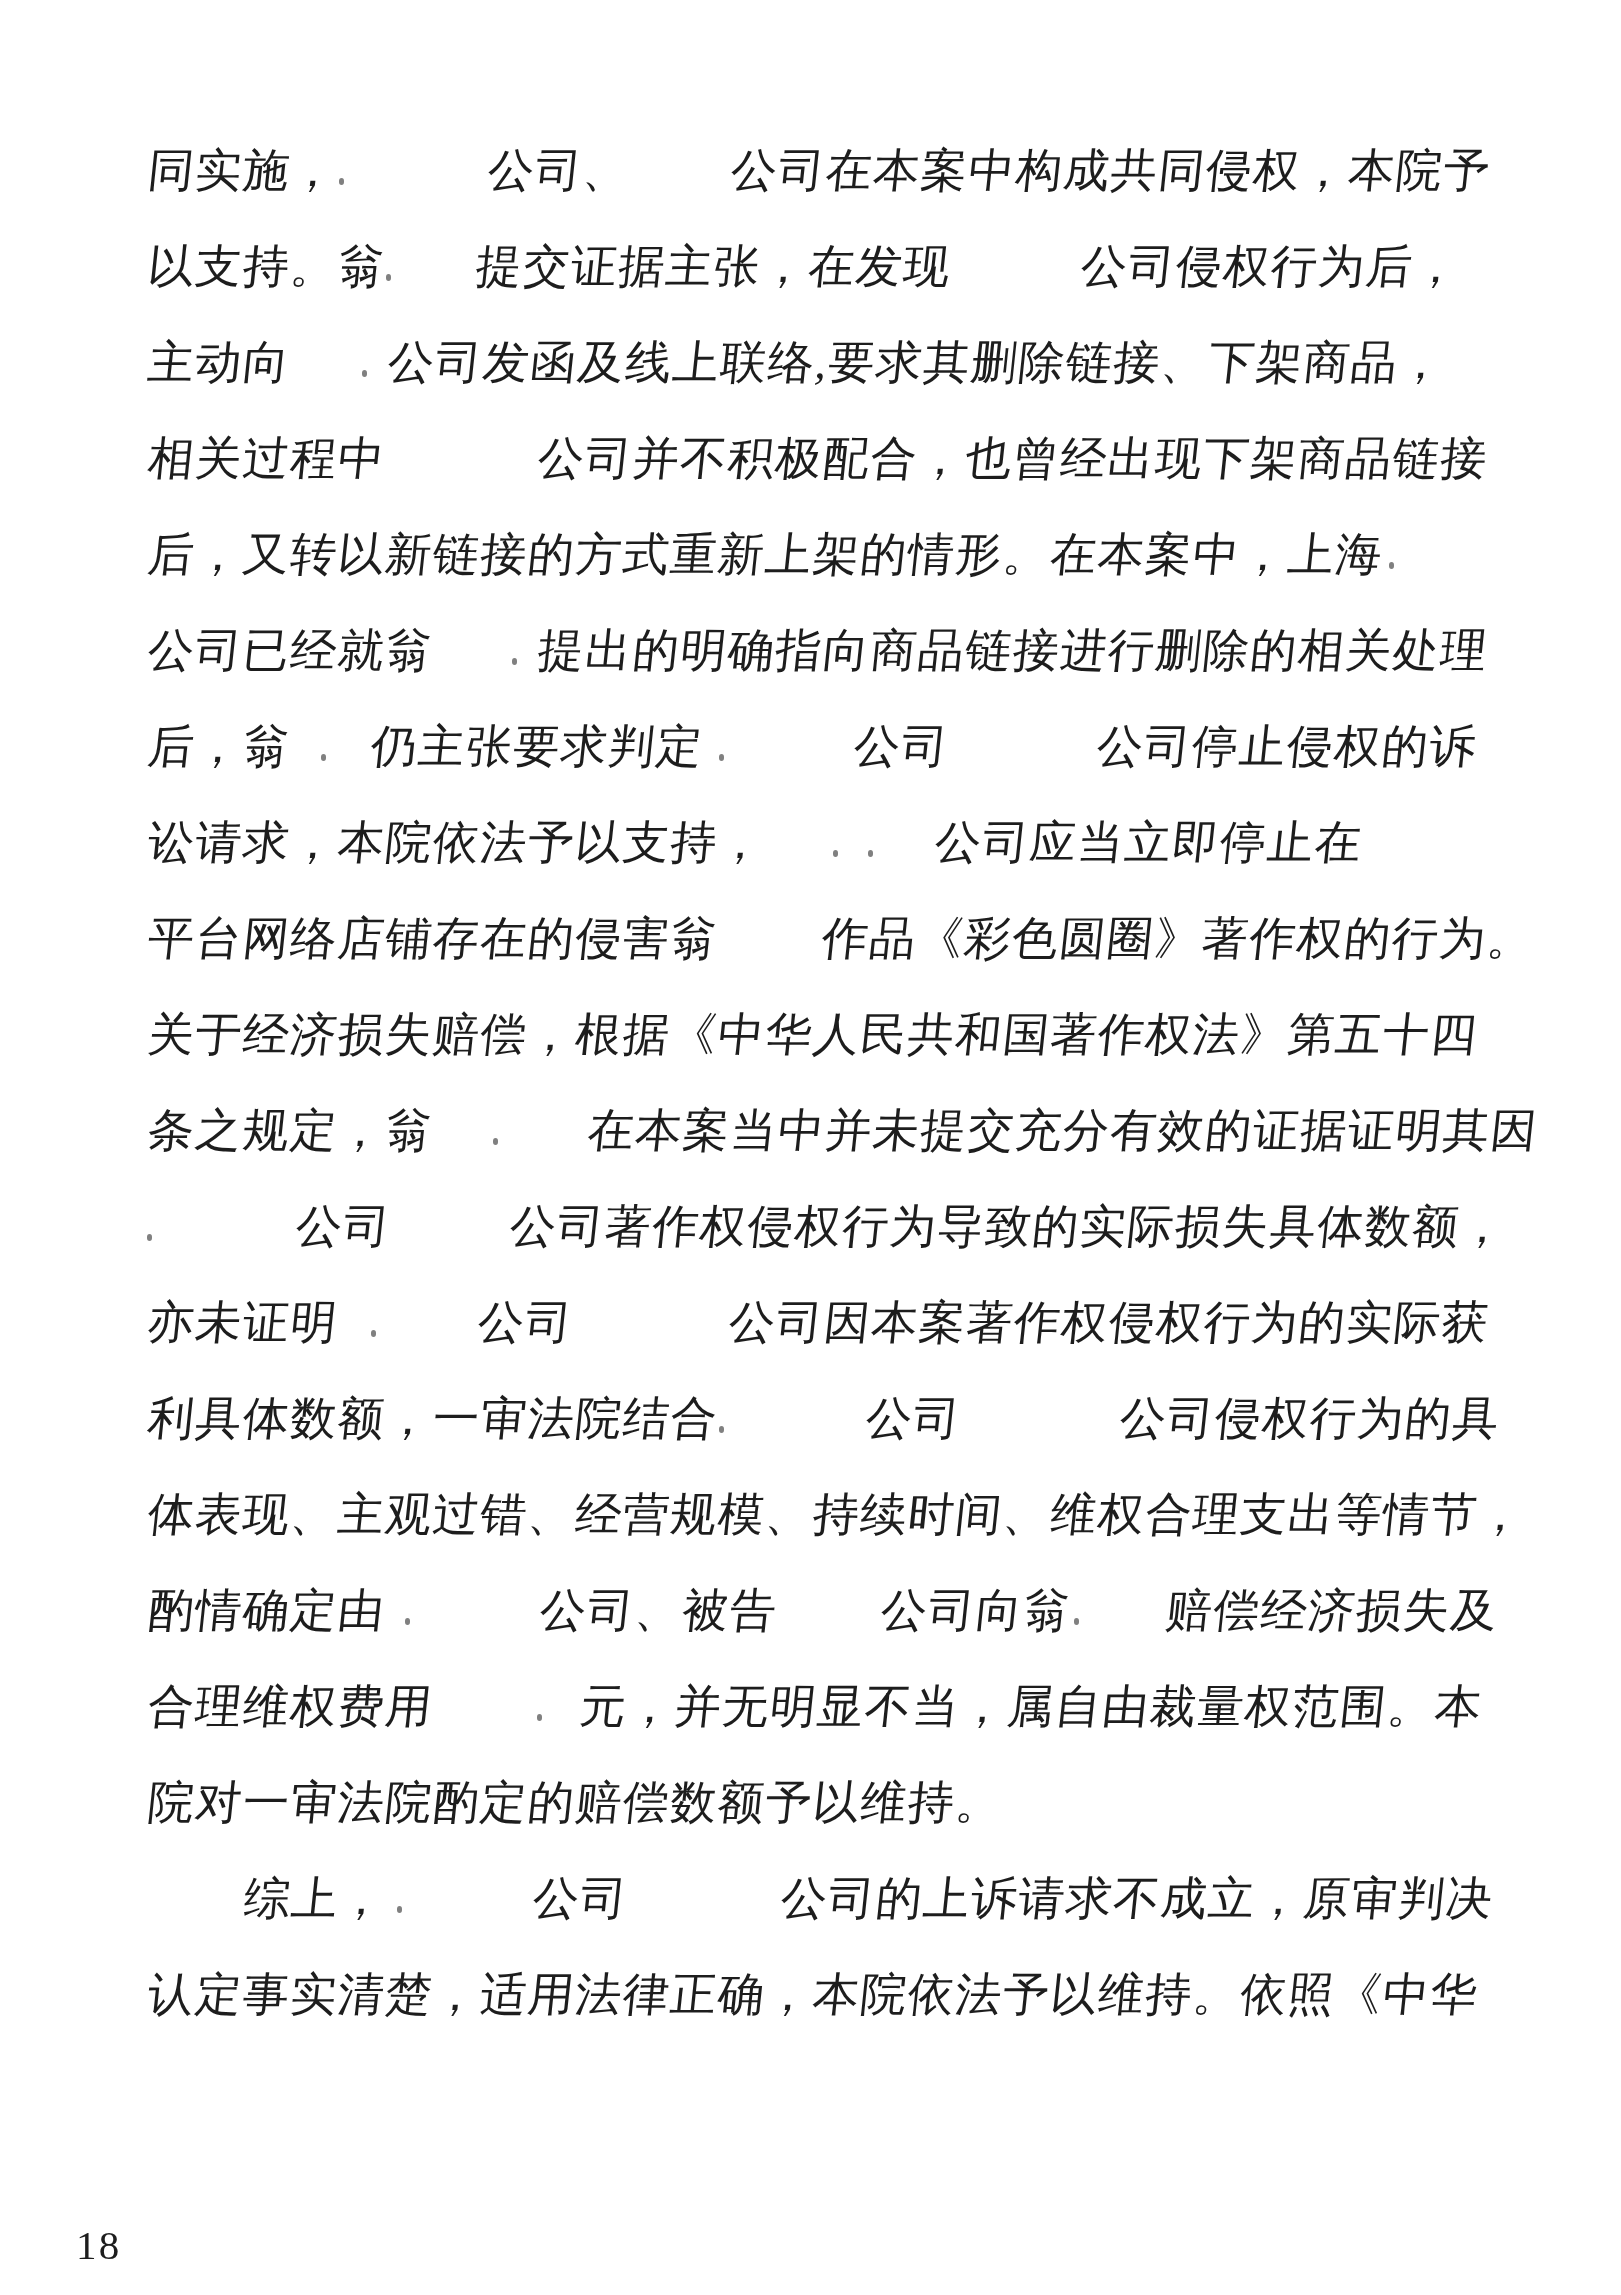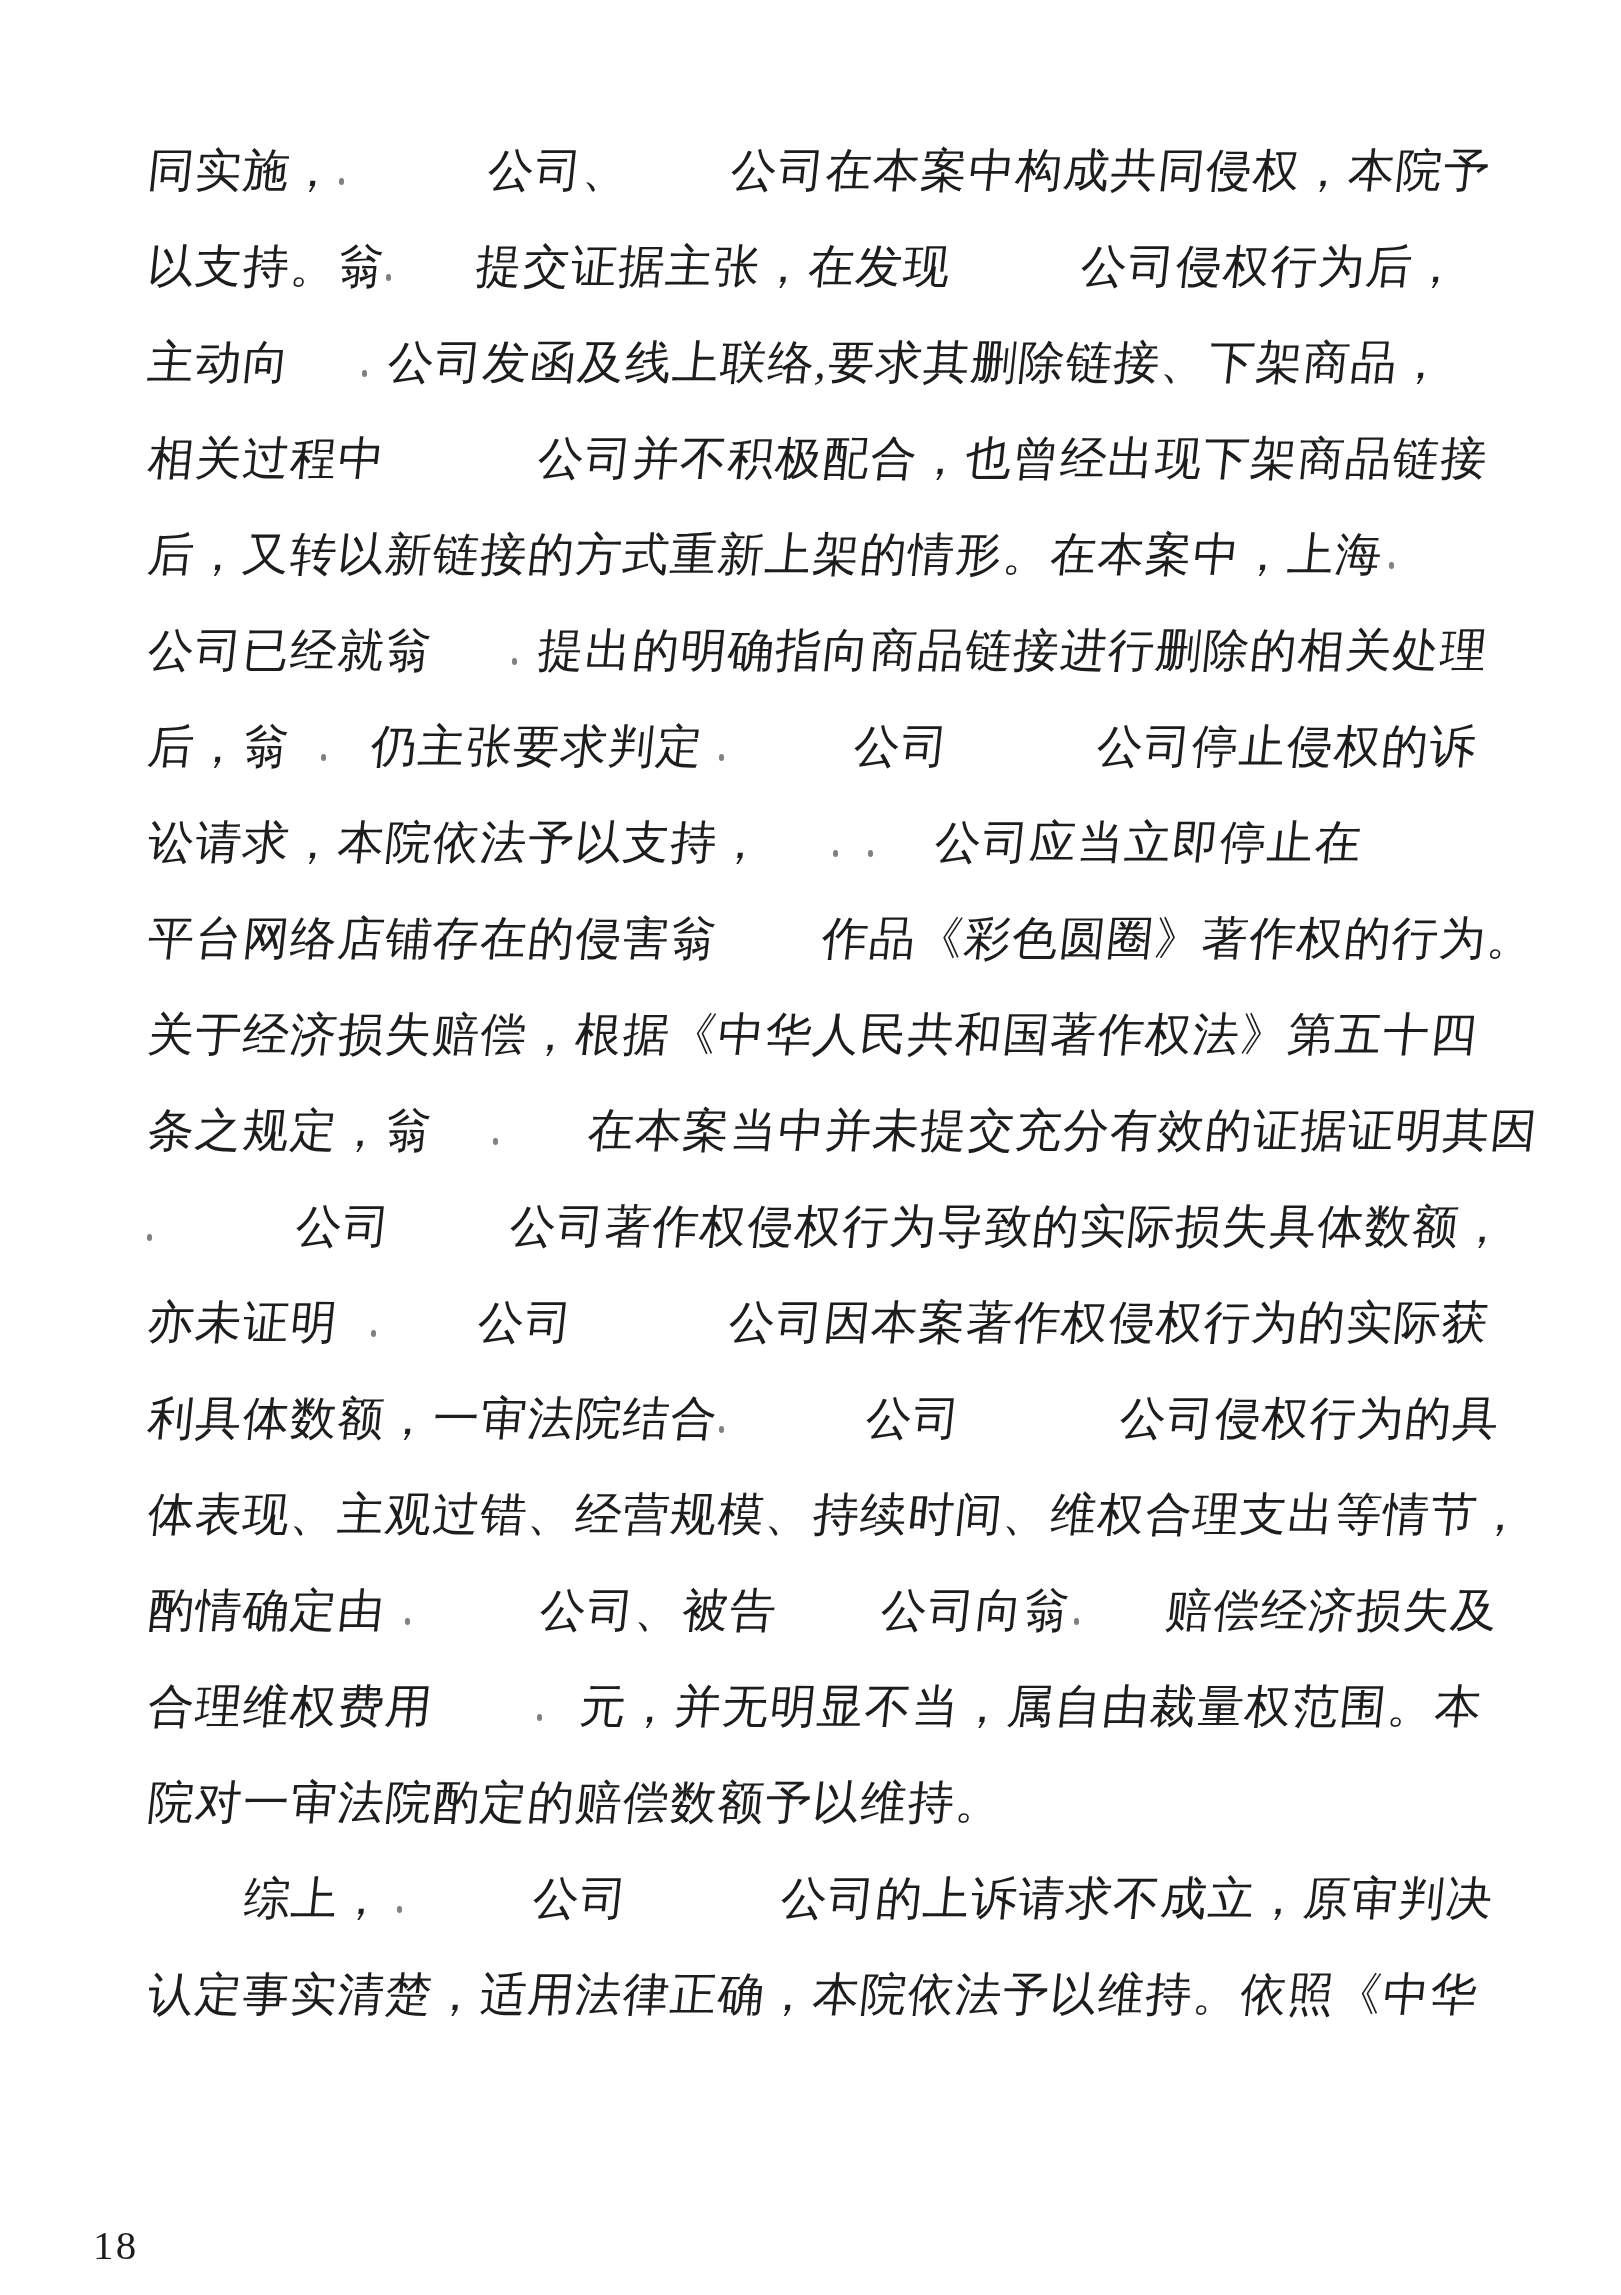--- a/index.html
+++ b/index.html
@@ -46,21 +46,21 @@
     display: inline-block;
     width: 5.2px;
     height: 6.7px;
     border-radius: 50%;
     background: #3c3c3c;
     opacity: 0.65;
     vertical-align: 1.5px;
   }
   .page-number {
     position: absolute;
-    left: 93px;
+    left: 76px;
     top: 2208px;
     font-size: 41px;
     line-height: 74px;
     color: #1d1d1d;
     letter-spacing: 2.2px;
   }
 </style>
 </head>
 <body>
 

